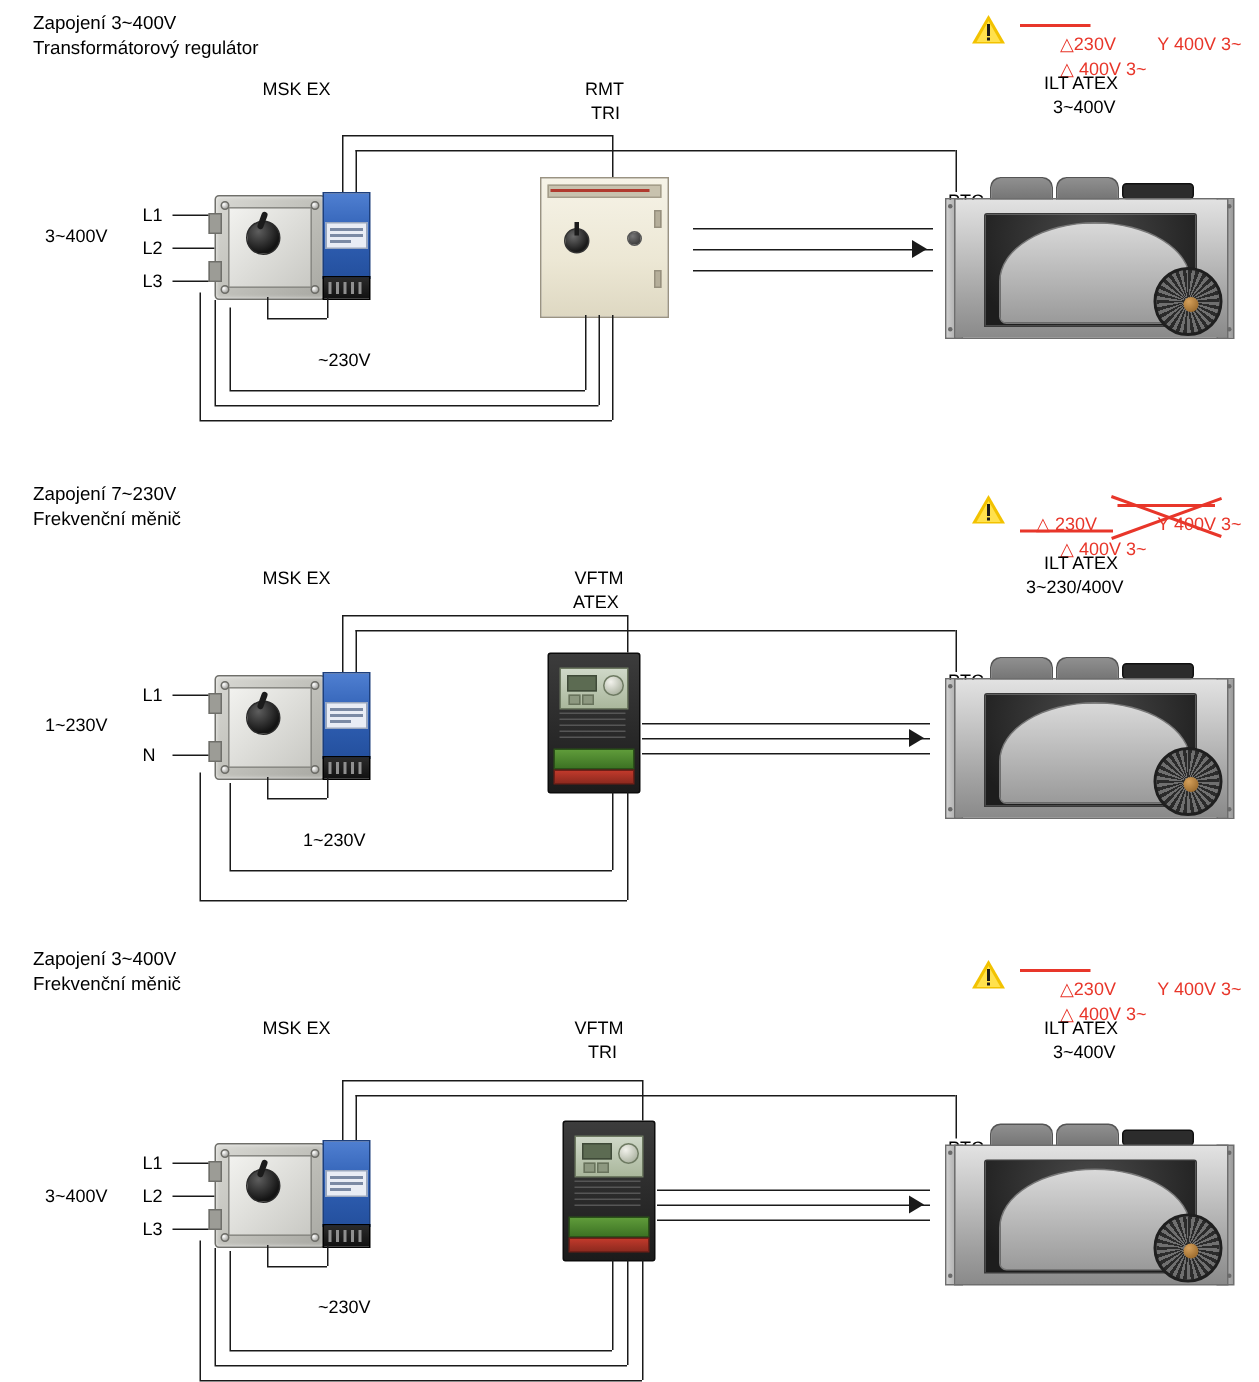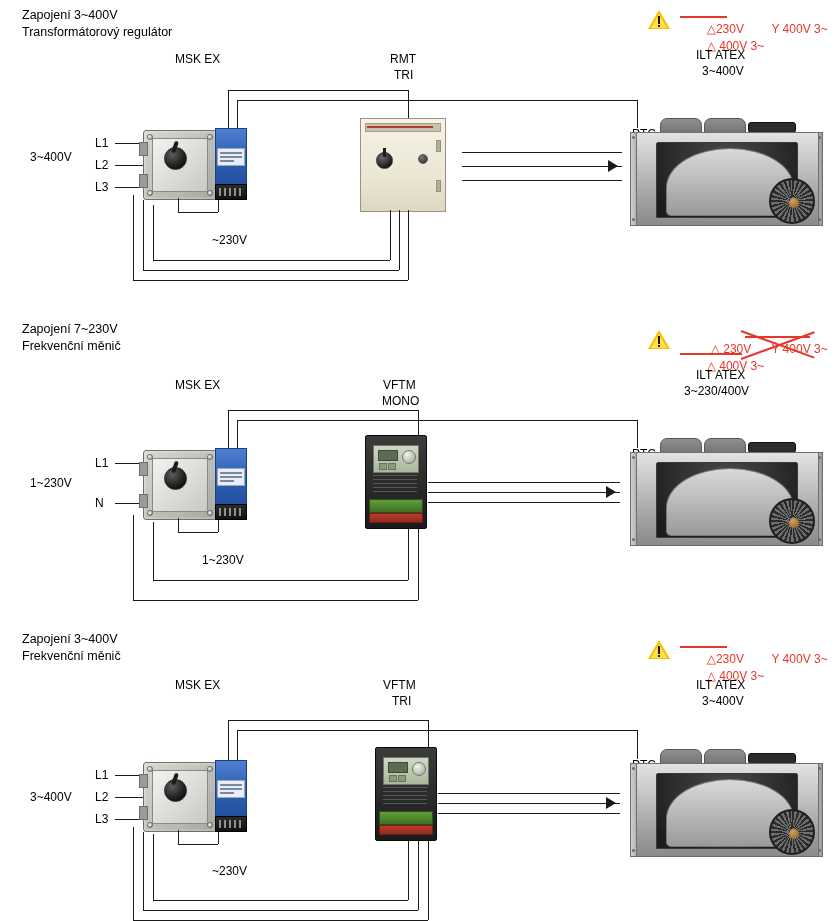--- a/index.html
+++ b/index.html
@@ -345,30 +345,30 @@
     </div>
   </div>
 
   <div class="abs" style="left:0;top:310px;width:839px;height:300px;">
 
     <div class="abs txt sec-title" style="left:22px;top:12px;">Zapojení 7~230V</div>
     <div class="abs txt sec-title" style="left:22px;top:29px;">Frekvenční měnič</div>
 
     <div class="abs txt" style="left:175px;top:68px;">MSK EX</div>
     <div class="abs txt" style="left:383px;top:68px;">VFTM</div>
-    <div class="abs txt" style="left:382px;top:84px;">MONO</div>
+    <div class="abs txt" style="left:382px;top:84px;">ATEX</div>
 
     <div class="abs" style="left:648px;top:18px;">
       <div class="warn" style="left:0;top:2px;">
         <div class="tri"></div>
           <div class="tri2"></div>
           <div class="bang"></div>
           <div class="dot"></div>
       </div>
-      <div class="abs red-txt" style="left:36px;top:0px;">
+      <div class="abs red-txt" style="left:16px;top:0px;">
         <span class="sym">△</span> <span>230V</span>
       </div>
       <div class="abs red-txt" style="left:97px;top:0px;">
         <span class="sym">Y</span> <span>400V 3~</span>
       </div>
       <div class="strike-diag" style="left:97px;top:8px;width:65px;"></div>
       <div class="abs red-txt" style="left:32px;top:17px;">
         <span class="sym">△</span> <span>400V 3~</span>
       </div>
       <div class="strike-diag" style="left:32px;top:25px;width:62px;"></div>

